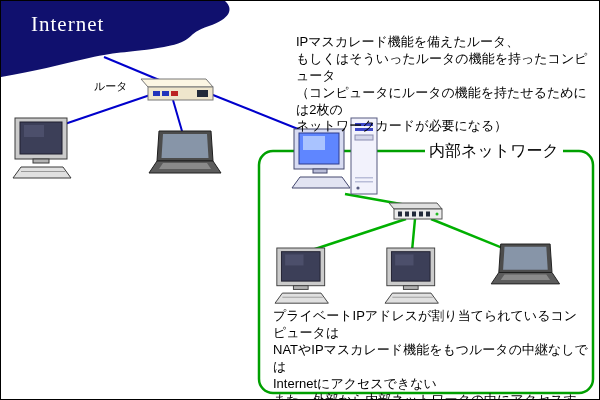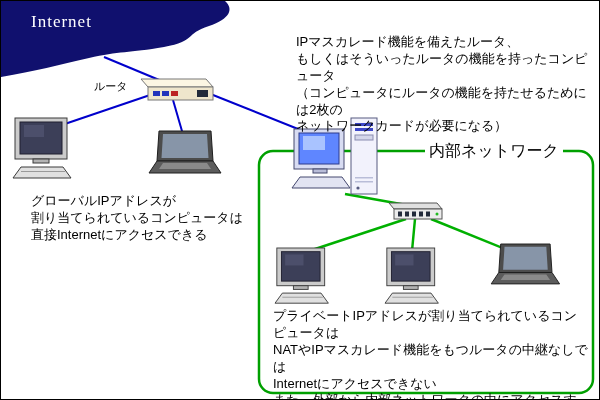--- a/index.html
+++ b/index.html
@@ -8,21 +8,21 @@
     border:1px solid #000;box-sizing:border-box;overflow:hidden;
     font-family:"Liberation Sans","DejaVu Sans",sans-serif;color:#000;
   }
   #diagram-svg{position:absolute;left:0;top:0;width:598px;height:398px;}
   .note{
     position:absolute;font-size:13px;line-height:1.3;white-space:pre-line;color:#000;
   }
   .small-label{position:absolute;font-size:11px;color:#000;}
   .internet-title{
     position:absolute;left:30px;top:11px;color:#ffffff;
-    font-family:"Liberation Serif","DejaVu Serif",serif;font-size:17px;letter-spacing:1px;
+    font-family:"Liberation Serif","DejaVu Serif",serif;font-size:21px;letter-spacing:1px;
   }
   .network-label{
     position:absolute;left:424px;top:140px;font-size:16px;background:#ffffff;padding:0 4px;color:#000;
   }
 </style>
 </head>
 <body>
 
 <div id="screen">
 
@@ -127,23 +127,20 @@
 
   <div class="internet-title">Internet</div>
 
   <div class="small-label" style="left:93px;top:78px;font-family:Liberation Mono, monospace;">ルータ</div>
 
   <div class="note" style="left:295px;top:33px;width:300px;">IPマスカレード機能を備えたルータ、
 もしくはそういったルータの機能を持ったコンピュータ
 （コンピュータにルータの機能を持たせるためには2枚の
 ネットワークカードが必要になる）</div>
 
-  <div class="note" style="left:30px;top:192px;width:220px;">グローバルIPアドレスが
-割り当てられているコンピュータは
-直接Internetにアクセスできる</div>
 
   <div class="network-label">内部ネットワーク</div>
 
   <div class="note" style="left:272px;top:307px;width:316px;">プライベートIPアドレスが割り当てられているコンピュータは
 NATやIPマスカレード機能をもつルータの中継なしでは
 Internetにアクセスできない
 また、外部から内部ネットワークの中にアクセスすることも
 できない</div>
 
 </div>

